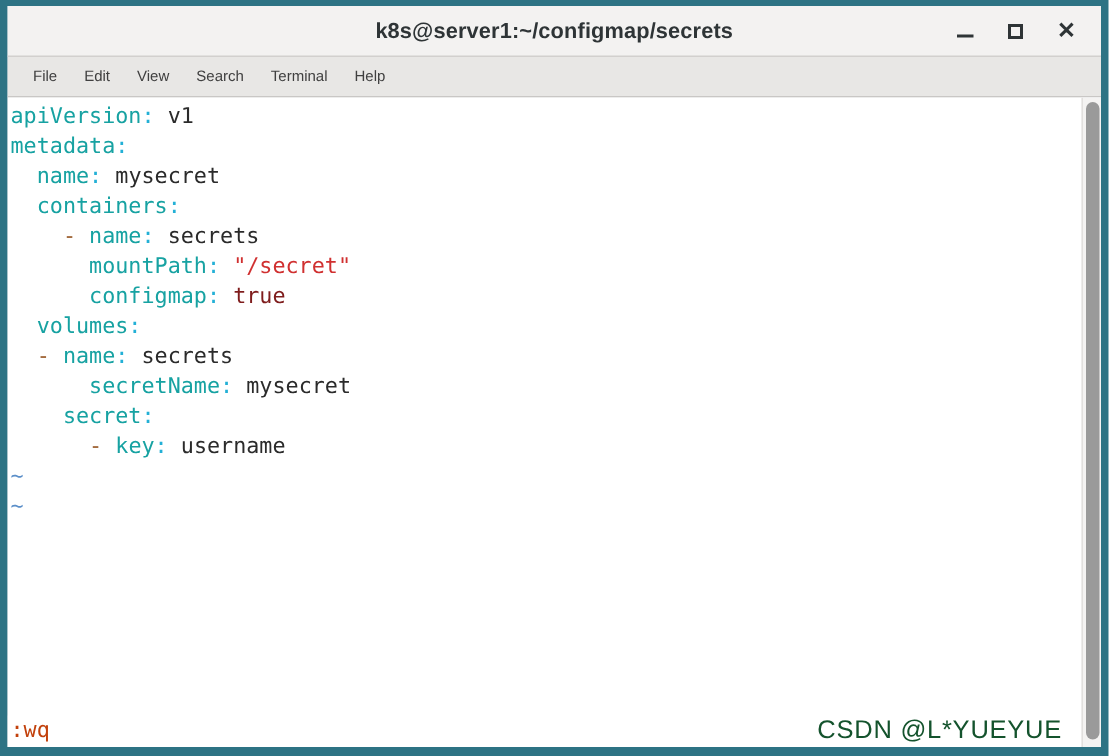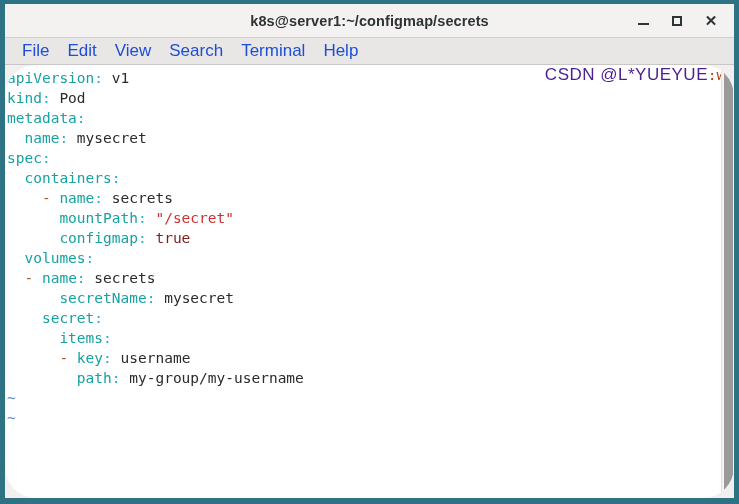--- a/index.html
+++ b/index.html
@@ -99,37 +99,36 @@
     height: 27px;
     flex: 0 0 27px;
     background: #e8e7e5;
     border-bottom: 1px solid #c9c7c5;
     display: flex;
     align-items: center;
     padding-left: 8px;
     box-sizing: border-box;
   }
   .menu-item {
-    font-size: 17px;
-    color: #1d4ed8;
+    font-size: 10px;
+    color: #404040;
     padding: 2px 9px;
     cursor: default;
     white-space: nowrap;
   }
 
   
   .terminal {
     flex: 1;
     position: relative;
     background: #ffffff;
     overflow: hidden;
     min-height: 0;
     display: flex;
-    flex-direction: row;
-    border-radius: 31px;
+    flex-direction: column;
   }
   .term-body {
     flex: 1;
     position: relative;
     padding: 3px 0 0 2px;
     overflow: hidden;
     min-height: 0;
   }
   .term-line {
     font-family: "DejaVu Sans Mono", "Liberation Mono", monospace;
@@ -184,21 +183,21 @@
     border-radius: 5px;
   }
 
   
   .watermark {
     position: absolute;
     right: 26px;
     bottom: 1px;
     font-family: "Liberation Sans", sans-serif;
     font-size: 17px;
-    color: #4c1d95;
+    color: #14532d;
     letter-spacing: 0.5px;
     white-space: nowrap;
     pointer-events: none;
   }
 </style>
 </head>
 <body>
 
 <div class="window">
   <div class="window-inner">
@@ -223,35 +222,31 @@
       <div class="menu-item">Edit</div>
       <div class="menu-item">View</div>
       <div class="menu-item">Search</div>
       <div class="menu-item">Terminal</div>
       <div class="menu-item">Help</div>
     </div>
 
     <div class="terminal">
       <div class="term-body" id="term-body">
           <div class="term-line"><span class="k">apiVersion</span><span class="c">:</span><span class="v"> v1</span></div>
-          <div class="term-line"><span class="k">kind</span><span class="c">:</span><span class="v"> Pod</span></div>
           <div class="term-line"><span class="k">metadata</span><span class="c">:</span></div>
           <div class="term-line"><span>  </span><span class="k">name</span><span class="c">:</span><span class="v"> mysecret</span></div>
-          <div class="term-line"><span class="k">spec</span><span class="c">:</span></div>
           <div class="term-line"><span>  </span><span class="k">containers</span><span class="c">:</span></div>
           <div class="term-line"><span>    </span><span class="dash">- </span><span class="k">name</span><span class="c">:</span><span class="v"> secrets</span></div>
           <div class="term-line"><span>      </span><span class="k">mountPath</span><span class="c">:</span><span class="str"> "/secret"</span></div>
           <div class="term-line"><span>      </span><span class="k">configmap</span><span class="c">:</span><span class="bool"> true</span></div>
           <div class="term-line"><span>  </span><span class="k">volumes</span><span class="c">:</span></div>
           <div class="term-line"><span>  </span><span class="dash">- </span><span class="k">name</span><span class="c">:</span><span class="v"> secrets</span></div>
           <div class="term-line"><span>      </span><span class="k">secretName</span><span class="c">:</span><span class="v"> mysecret</span></div>
           <div class="term-line"><span>    </span><span class="k">secret</span><span class="c">:</span></div>
-          <div class="term-line"><span>      </span><span class="k">items</span><span class="c">:</span></div>
           <div class="term-line"><span>      </span><span class="dash">- </span><span class="k">key</span><span class="c">:</span><span class="v"> username</span></div>
-          <div class="term-line"><span>        </span><span class="k">path</span><span class="c">:</span><span class="v"> my-group/my-username</span></div>
           <div class="term-line tilde">~</div>
           <div class="term-line tilde">~</div>
         </div>
 
       <div class="statusline">
         <span class="status-cmd">:wq</span>
         <div class="watermark">CSDN @L*YUEYUE</div>
       </div>
 
       <div class="scrollbar-track">

